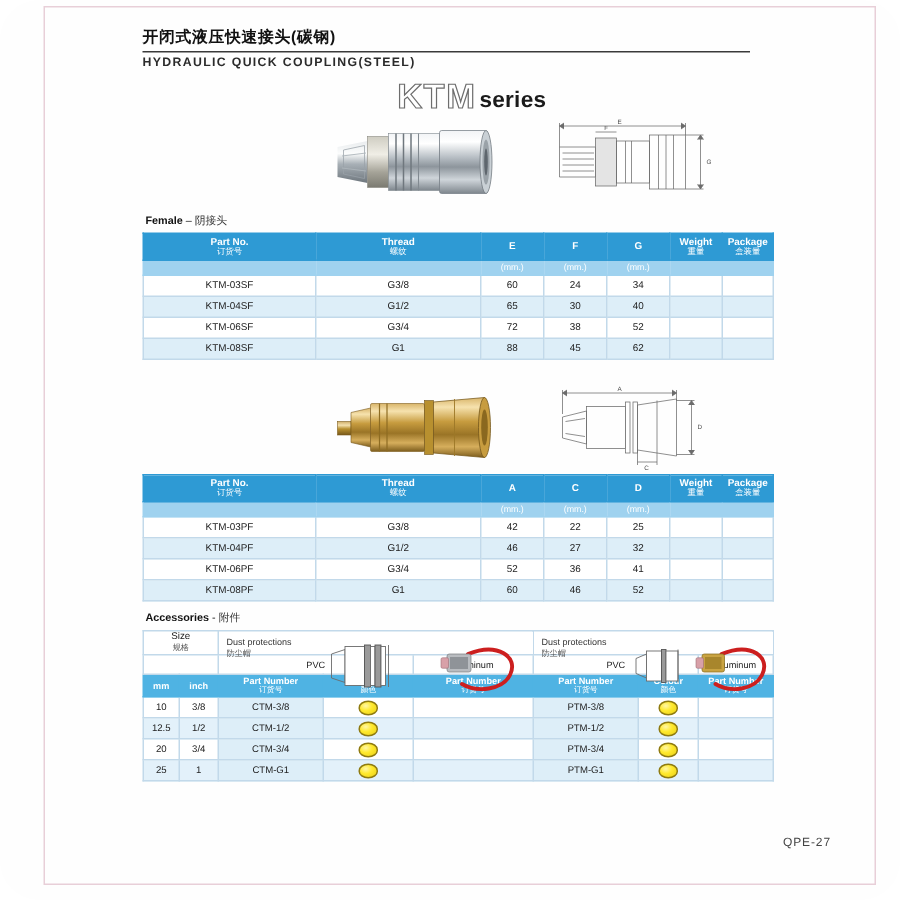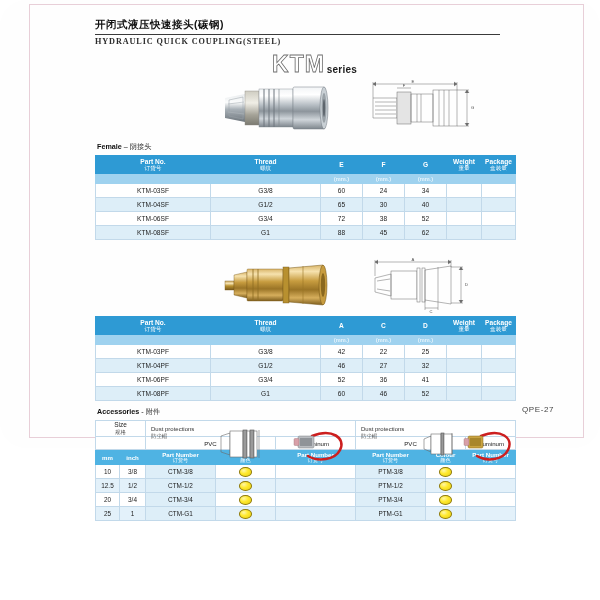--- a/index.html
+++ b/index.html
@@ -4,21 +4,21 @@
 <style>
   html,body{margin:0;padding:0;}
   body{
     width:600px;height:600px;
     background:#ffffff;
     font-family:"Liberation Sans", sans-serif;
     overflow:hidden;
   }
   .page{
     position:relative;
-    width:600px;height:448px;
+    width:600px;height:600px;
     background:#fefefe;
     box-sizing:border-box;
     border-radius:26px;
   }
   
   .frame{
     position:absolute;
     left:29px;top:4px;right:16px;bottom:10px;
     border:1px solid #e8cfd8;
     box-sizing:border-box;
@@ -37,35 +37,34 @@
   }
   .title-rule{
     border-bottom:1.1px solid #3a3a3a;
     width:405px;
     margin-bottom:2px;
   }
   .title-en{
     font-size:8.2px;font-weight:bold;color:#2b2b2b;
     letter-spacing:.9px;
     margin:0 0 0 0;
-    font-family:Liberation Serif, serif;
   }
   .series-wrap{
     margin:7px 0 0 14px;
     display:flex;align-items:flex-end;gap:2px;justify-content:center;
   }
   .ktm{
     font-size:23px;font-weight:bold;color:#ffffff;
     -webkit-text-stroke:0.8px #6d6d6d;
     letter-spacing:1px;
     line-height:1;
     font-family:"Liberation Sans", sans-serif;
   }
   .series-word{
-    font-size:10px;font-weight:bold;color:#1b1b1b;
+    font-size:15px;font-weight:bold;color:#1b1b1b;
     padding-bottom:1px;letter-spacing:.2px;
   }
   
   .figrow{
     position:relative;height:62px;margin-top:2px;
   }
   .photo{position:absolute;}
   .diagram{position:absolute;}
   
   .sec-label{

